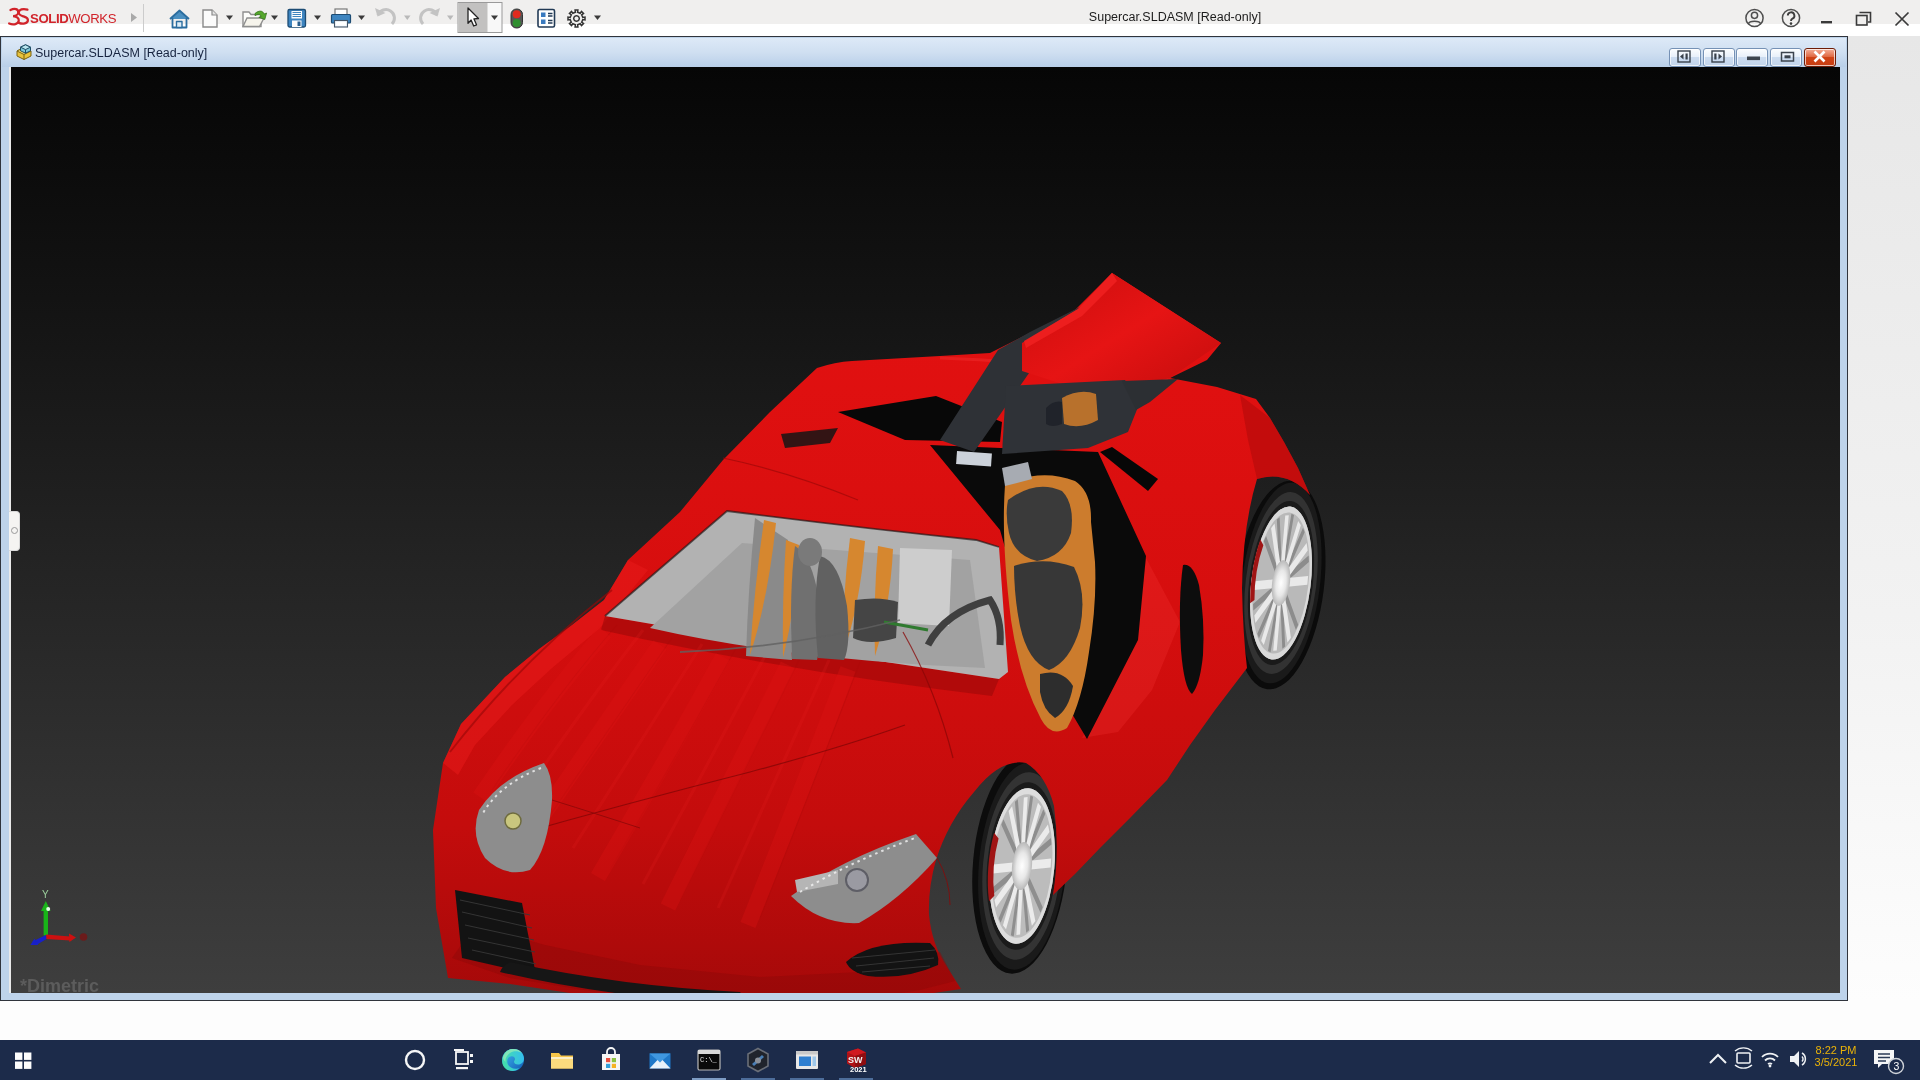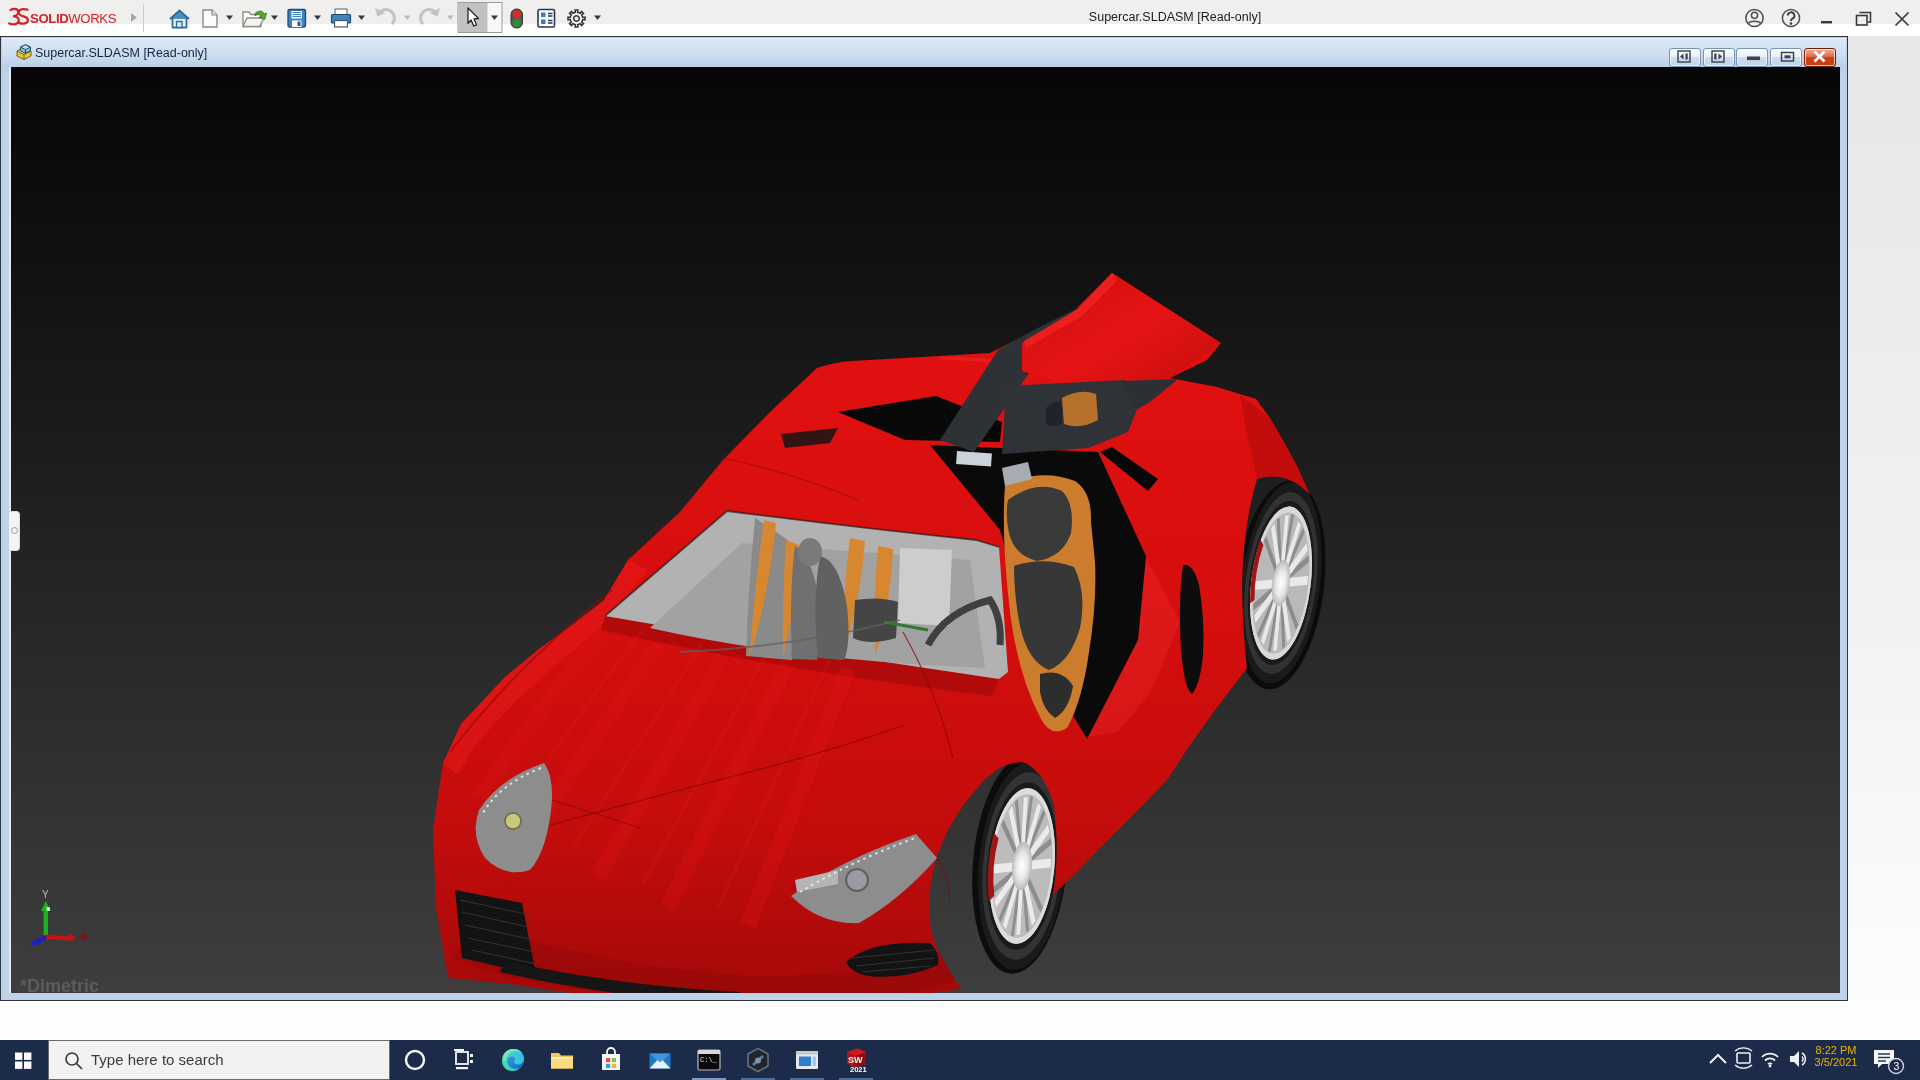--- a/index.html
+++ b/index.html
@@ -304,27 +304,20 @@
 </div>
 <div id="taskbar">
   <svg class="abs" style="left:0;top:0" width="48" height="40" viewBox="0 0 48 40">
     <g fill="#fdfdfd">
       <rect x="15" y="12.5" width="7.4" height="7.4"></rect>
         <rect x="24" y="12.5" width="7.4" height="7.4"></rect>
       <rect x="15" y="21.5" width="7.4" height="7.4"></rect>
         <rect x="24" y="21.5" width="7.4" height="7.4"></rect>
     </g>
   </svg>
-  <div id="search">
-    <svg class="abs" style="left:14px;top:9px" width="22" height="22" viewBox="0 0 22 22">
-      <circle cx="9" cy="9" r="6" fill="none" stroke="#3a3a3a" stroke-width="1.7"></circle>
-      <path d="M13.5,13.5 L19,19" stroke="#3a3a3a" stroke-width="1.7"></path>
-    </svg>
-    <div id="searchtext">Type here to search</div>
-  </div>
   <svg class="tkicon" style="left:402px" viewBox="0 0 26 26">
     <circle cx="13" cy="13" r="9" fill="none" stroke="#f5f6f7" stroke-width="2.4"></circle>
   </svg>
   <svg class="tkicon" style="left:451px" viewBox="0 0 26 26">
     <g fill="none" stroke="#f5f6f7" stroke-width="1.8">
       <rect x="5" y="5" width="12" height="12"></rect>
     </g>
     <g fill="#f5f6f7">
       <rect x="3" y="2" width="10" height="2"></rect>
       <rect x="19" y="7" width="3" height="3"></rect>

